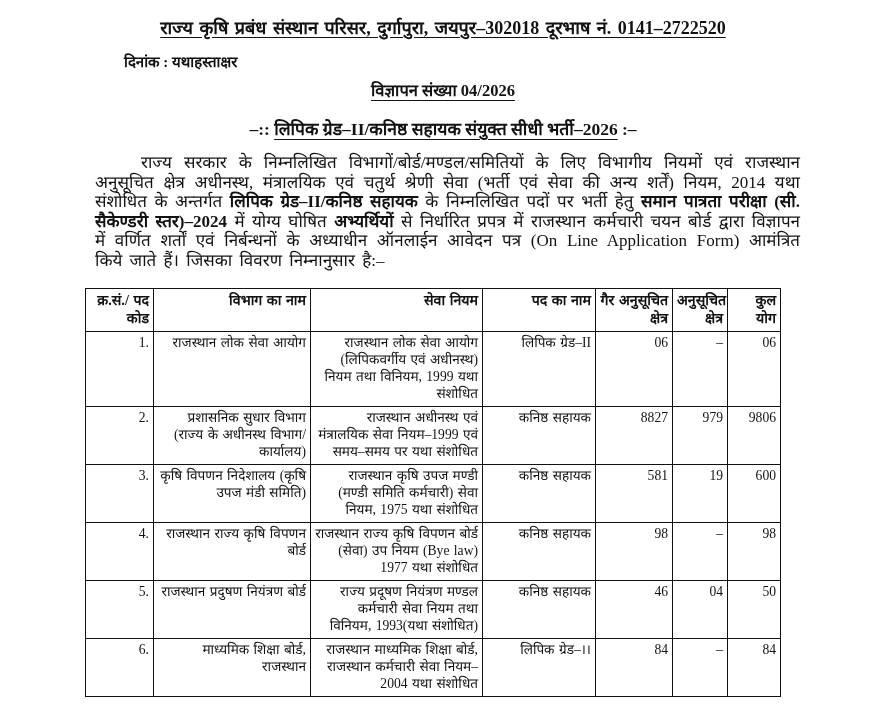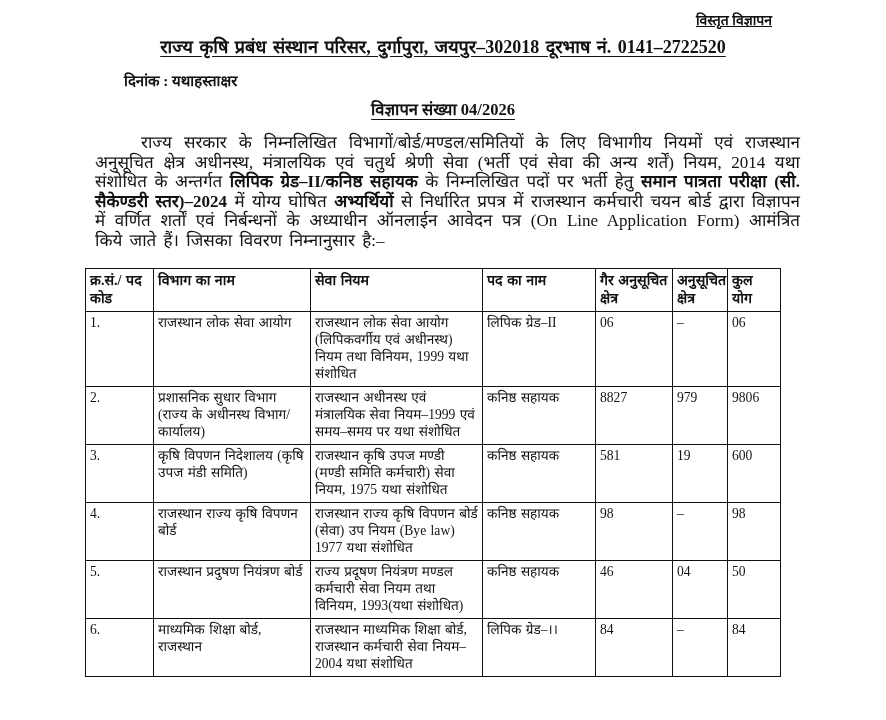--- a/index.html
+++ b/index.html
@@ -59,58 +59,58 @@
 
   table.vacancy {
     border-collapse: collapse;
     margin: 17px 0 0 85px;
     width: 695px;
     table-layout: fixed;
     font-size: 13.6px;
   }
   table.vacancy th, table.vacancy td {
     border: 1.6px solid #111;
-    text-align: left;
+    text-align: right;
     vertical-align: top;
     padding: 2px 4px 4px 4px;
     line-height: 17px;
     word-spacing: 1px;
   }
   table.vacancy th { font-weight: bold; font-size: 14.2px; line-height: 18px; }
   col.c1 { width: 68px; }
   col.c2 { width: 157px; }
   col.c3 { width: 172px; }
   col.c4 { width: 113px; }
   col.c5 { width: 77px; }
   col.c6 { width: 55px; }
   col.c7 { width: 53px; }
   td.num { padding-top: 4px; }
 </style>
 </head>
 <body>
 
 <div class="page">
 
-  <div class="top-right-row">
-    <span class="detailed-adv">विस्तृत विज्ञापन</span>
-  </div>
 
 
   <div class="board-address">
     <span>राज्य कृषि प्रबंध संस्थान परिसर, दुर्गापुरा, जयपुर–302018 दूरभाष नं. 0141–2722520</span>
   </div>
 
   <div class="ref-row">
     <span>दिनांक : यथाहस्ताक्षर</span>
   </div>
 
   <div class="adv-no">
     <span>विज्ञापन संख्या 04/2026</span>
   </div>
 
+  <div class="subject-line">
+    <span>–:: </span><span class="u">लिपिक ग्रेड–II/कनिष्ठ सहायक संयुक्त सीधी भर्ती–2026</span><span> :–</span>
+  </div>
 
   <p class="intro"><span>राज्य सरकार के निम्नलिखित विभागों/बोर्ड/मण्डल/समितियों के लिए विभागीय नियमों एवं राजस्थान अनुसूचित क्षेत्र अधीनस्थ, मंत्रालयिक एवं चतुर्थ श्रेणी सेवा (भर्ती एवं सेवा की अन्य शर्तें) नियम, 2014 यथा संशोधित के अन्तर्गत </span><b>लिपिक ग्रेड–II/कनिष्ठ सहायक</b><span> के निम्नलिखित पदों पर भर्ती हेतु </span><b>समान पात्रता परीक्षा (सी. सैकेण्डरी स्तर)–2024</b><span> में योग्य घोषित </span><b>अभ्यर्थियों</b><span> से निर्धारित प्रपत्र में राजस्थान कर्मचारी चयन बोर्ड द्वारा विज्ञापन में वर्णित शर्तों एवं निर्बन्धनों के अध्याधीन ऑनलाईन आवेदन पत्र (On Line Application Form) आमंत्रित किये जाते हैं। जिसका विवरण निम्नानुसार है:–</span></p>
 
   <table class="vacancy">
     <colgroup>
       <col class="c1">
         <col class="c2">
         <col class="c3">
         <col class="c4">
       <col class="c5">

